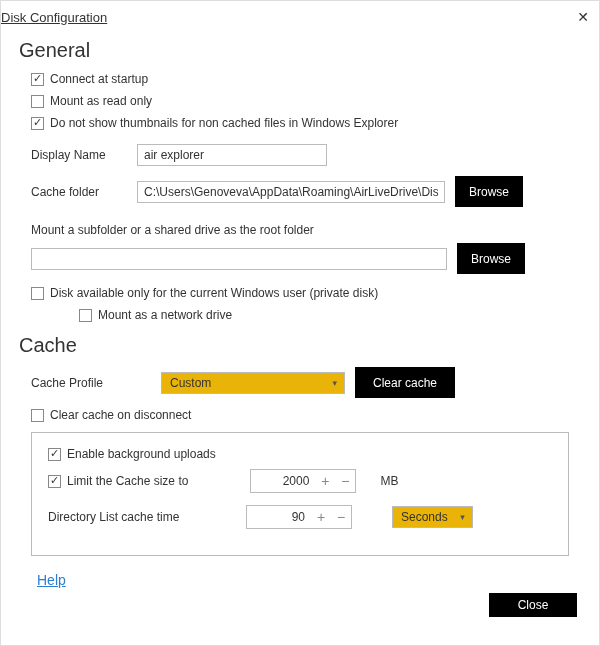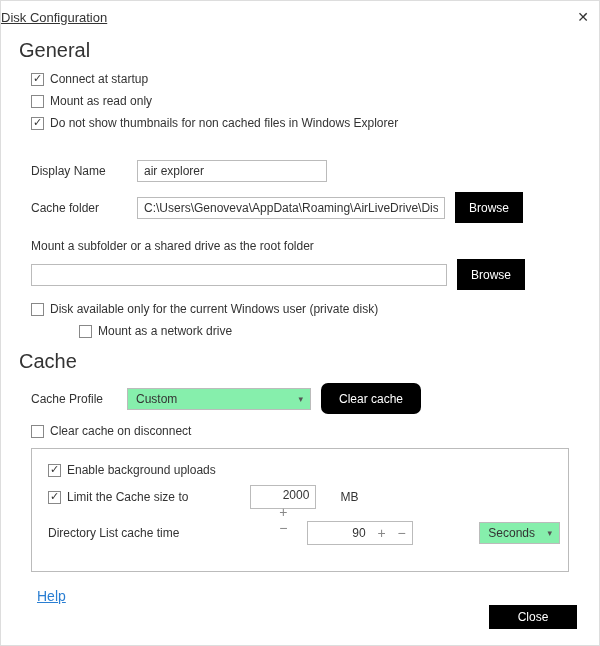--- a/index.html
+++ b/index.html
@@ -104,26 +104,27 @@
       margin-left: 8px;
       margin-top: 4px;
       margin-bottom: 6px;
     }
     .cache-section { margin-top: 8px; }
     .select-box {
       border: 1px solid #bbb;
       height: 22px;
       padding: 2px 24px 2px 8px;
       font-size: 12px;
-      background: #86efac;
+      background: #eab308;
       display: inline-flex;
       align-items: center;
       cursor: pointer;
       position: relative;
       min-width: 70px;
+      margin-left: 34px;
     }
     .select-box::after {
       content: "▾";
       position: absolute;
       right: 7px;
       font-size: 9px;
       color: #555;
     }
     .cache-box {
       border: 1px solid #bbb;
@@ -159,21 +160,21 @@
       color: #2a7ed2;
       text-decoration: underline;
       font-size: 14px;
       margin-left: 36px;
       margin-top: 16px;
       display: inline-block;
       cursor: pointer;
     }
     .footer {
       position: absolute;
-      bottom: 16px;
+      bottom: 28px;
       right: 22px;
       padding-left: 47px;
     }
     .footer .btn-black {
       width: 88px;
       height: 24px;
     }
   </style>
 </head>
 <body>
@@ -196,21 +197,21 @@
     </label>
   </div>
 
   <div class="row indent">
     <label class="checkbox">
       <span class="cb-box"></span>
       <span>Mount as read only</span>
     </label>
   </div>
 
-  <div class="row indent" style="margin-bottom:30px;text-align:right;">
+  <div class="row indent" style="margin-bottom:14px;text-align:right;">
     <label class="checkbox">
       <span class="cb-box checked"></span>
       <span>Do not show thumbnails for non cached files in Windows Explorer</span>
     </label>
   </div>
 
   <div class="field-row">
     <span class="label">Display Name</span>
     <input type="text" style="width: 190px;" value="air explorer">
   </div>
@@ -241,21 +242,21 @@
     </label>
   </div>
 
   <h2 class="section cache-section">Cache</h2>
 
   <div class="field-row" style="margin-bottom:10px;">
     <span class="label" style="width:86px;">Cache Profile</span>
     <div class="select-box" style="width:184px;">
       <span>Custom</span>
     </div>
-    <button class="btn-black" style="padding:0 18px;border-radius:7px;">Clear cache</button>
+    <button class="btn-black" style="padding:0 18px;">Clear cache</button>
   </div>
 
   <div class="row indent">
     <label class="checkbox">
       <span class="cb-box"></span>
       <span>Clear cache on disconnect</span>
     </label>
   </div>
 
   <div class="cache-box">
@@ -264,29 +265,29 @@
         <span class="cb-box checked"></span>
         <span>Enable background uploads</span>
       </label>
     </div>
 
     <div class="row" style="gap:24px; margin-top:6px;">
       <label class="checkbox">
         <span class="cb-box checked"></span>
         <span>Limit the Cache size to</span>
       </label>
-      <div class="stepper" style="margin-left:38px;flex-direction:column;">
+      <div class="stepper" style="margin-left:38px;">
         <input type="text" value="2000" style="">
         <span class="sbtn">+</span>
         <span class="sbtn">−</span>
       </div>
       <span>MB</span>
     </div>
 
-    <div class="row" style="gap:6px; margin-top:12px;justify-content:space-between;">
+    <div class="row" style="gap:6px; margin-top:12px;">
       <span style="width:154px;">Directory List cache time</span>
       <div class="stepper" style="margin-left:38px;">
         <input type="text" value="90" style="">
         <span class="sbtn">+</span>
         <span class="sbtn">−</span>
       </div>
       <div class="select-box">
         <span>Seconds</span>
       </div>
     </div>

